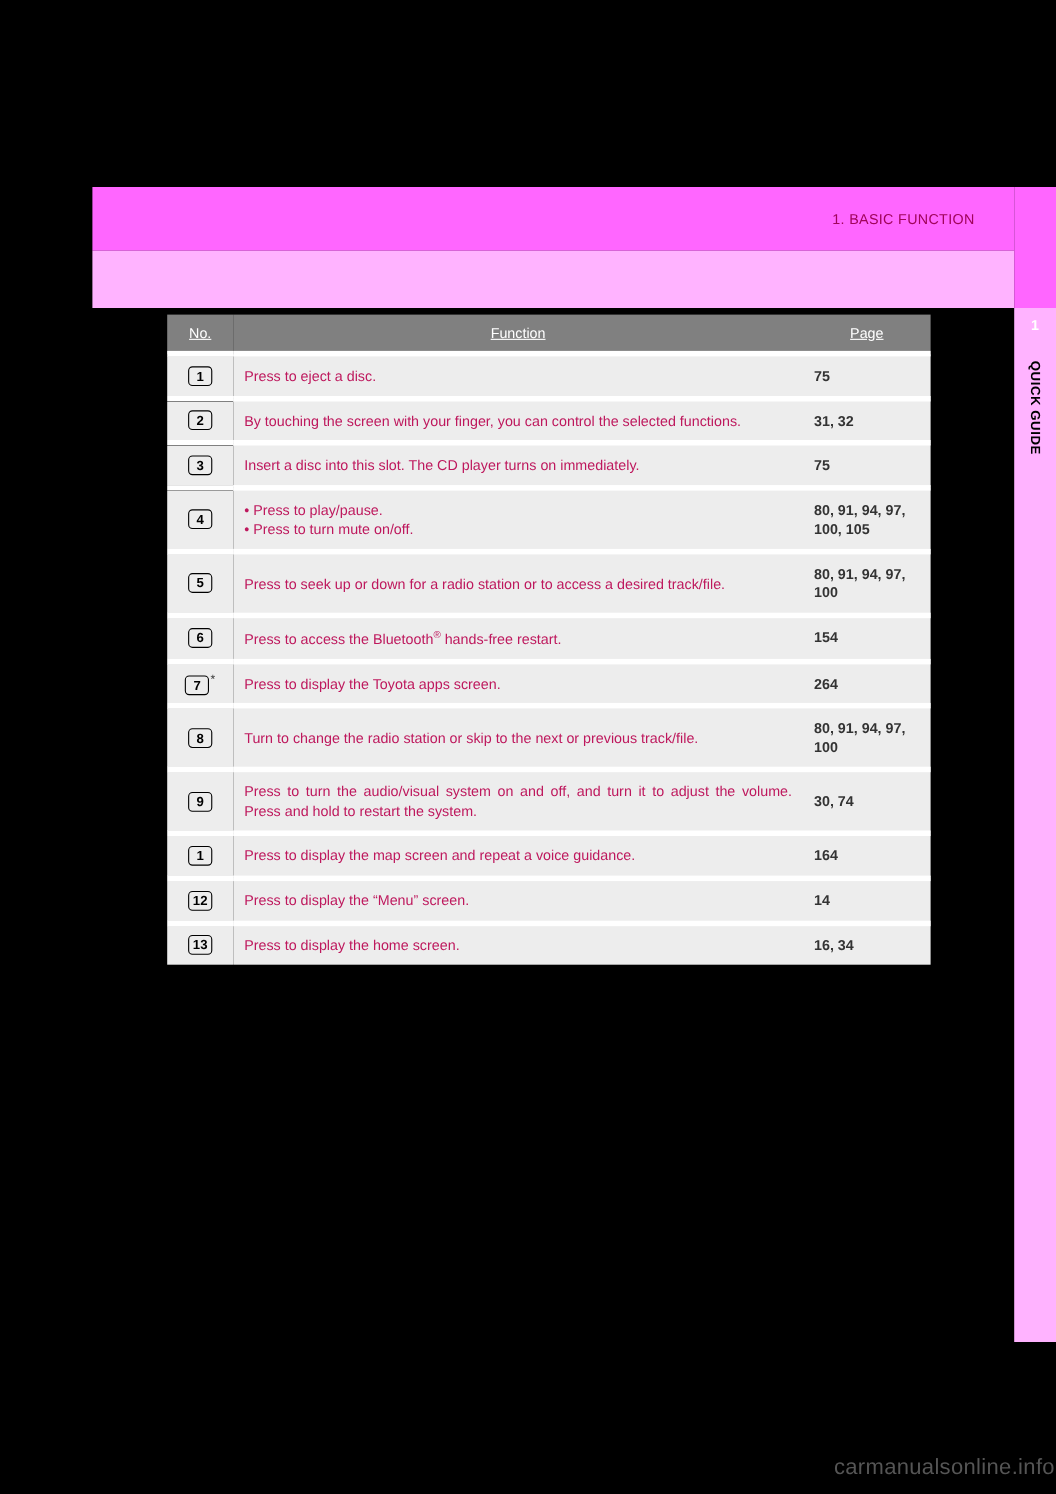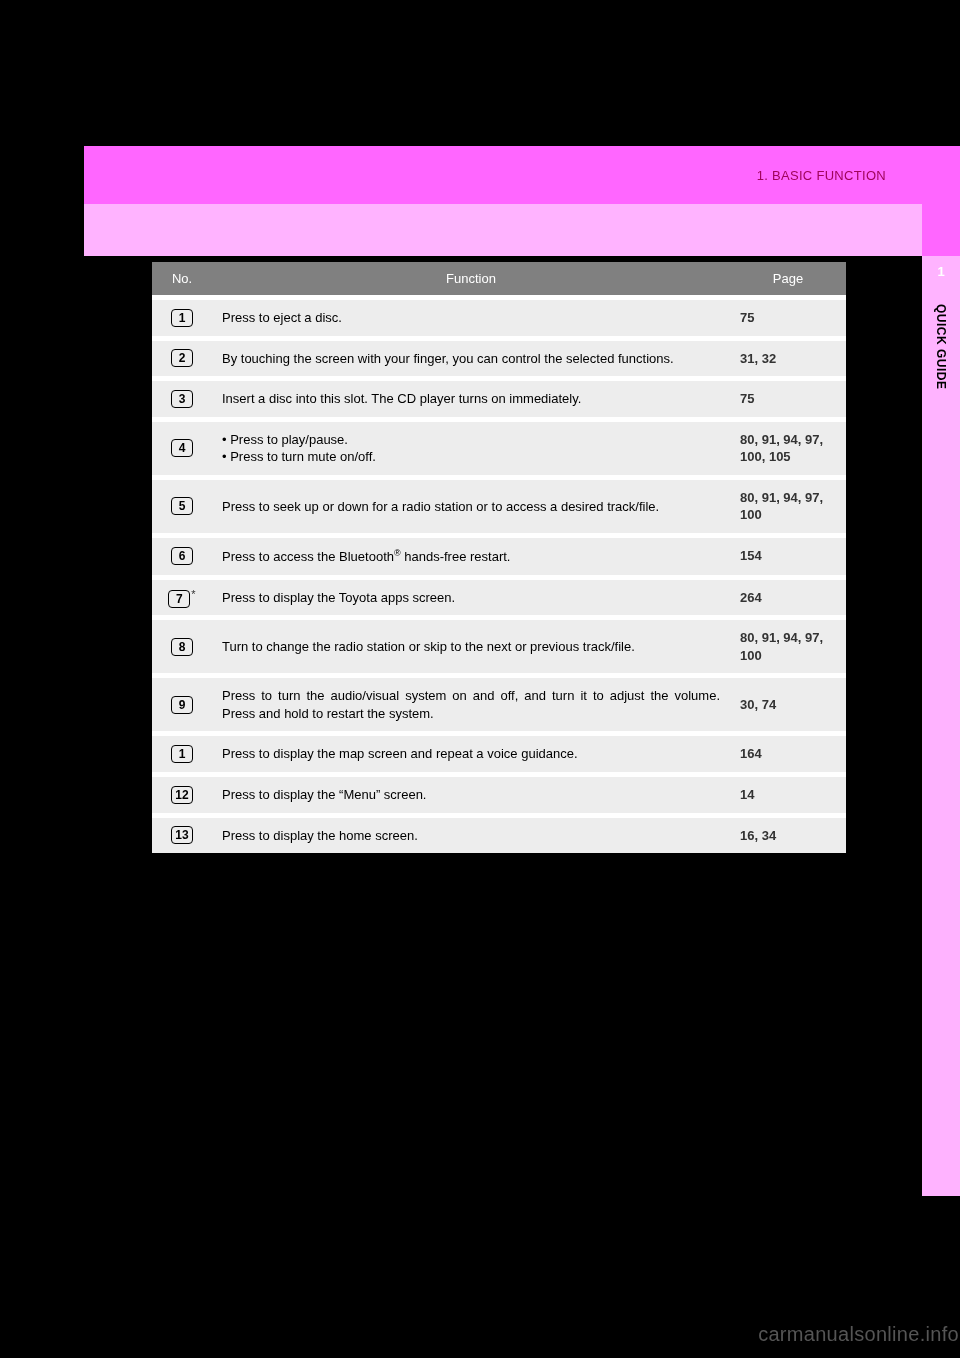--- a/index.html
+++ b/index.html
@@ -6,21 +6,21 @@
     body {
       width: 960px;
       height: 1358px;
       background: #000;
       font-family: Arial, Helvetica, sans-serif;
       position: relative;
       overflow: hidden;
     }
     .page-wrap {
       position: absolute;
-      top: 146px;
+      top: 170px;
       left: 84px;
       width: 876px;
       height: 1050px;
       background: #000;
     }
     .band-top {
       position: absolute;
       top: 0; left: 0;
       width: 838px;
       height: 58px;
@@ -96,20 +96,21 @@
       font-size: 13px;
       color: #333;
     }
     table.func th {
       background: #808080;
       color: #fff;
       font-weight: normal;
       padding: 9px 8px;
       text-align: center;
       font-size: 13px;
+      text-decoration: underline;
     }
     table.func th.col-no { width: 60px; }
     table.func th.col-func { width: 518px; }
     table.func th.col-page { width: 116px; }
     table.func td {
       background: #ededed;
       padding: 9px 10px;
       border-top: 5px solid #fff;
       vertical-align: middle;
       line-height: 1.35;
@@ -119,21 +120,21 @@
       padding: 0;
       position: relative;
     }
     table.func td.page-cell {
       font-size: 13px;
       font-weight: bold;
     }
     table.func td.func-cell {
       text-align: justify;
       font-size: 13px;
-      color: #000000;
+      color: #be185d;
     }
     .boxed {
       display: inline-flex;
       align-items: center;
       justify-content: center;
       width: 22px;
       height: 18px;
       border: 1.5px solid #000;
       border-radius: 4px;
       font-family: Arial, sans-serif;

